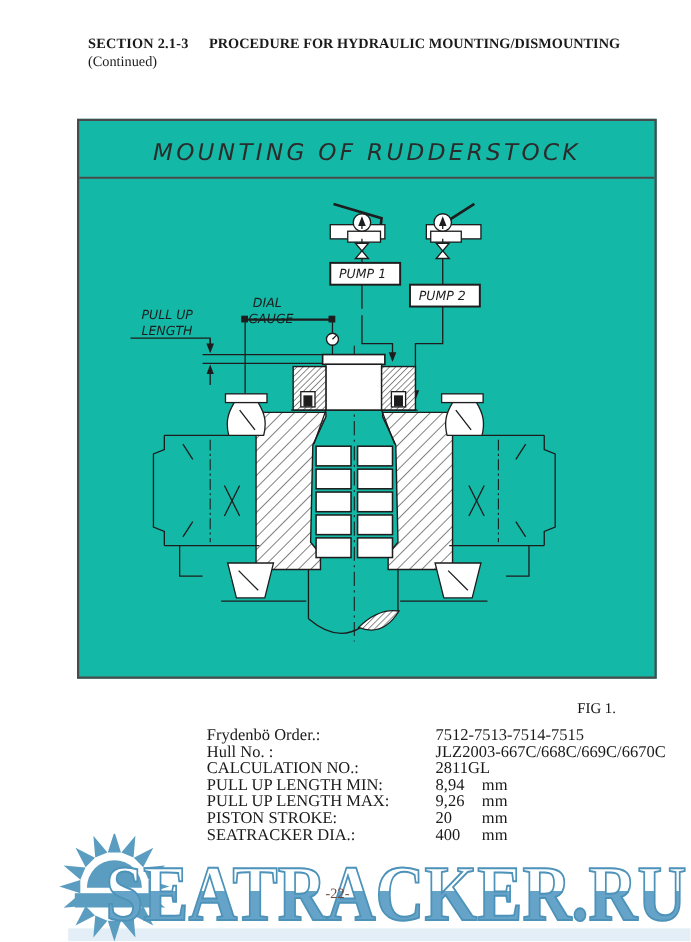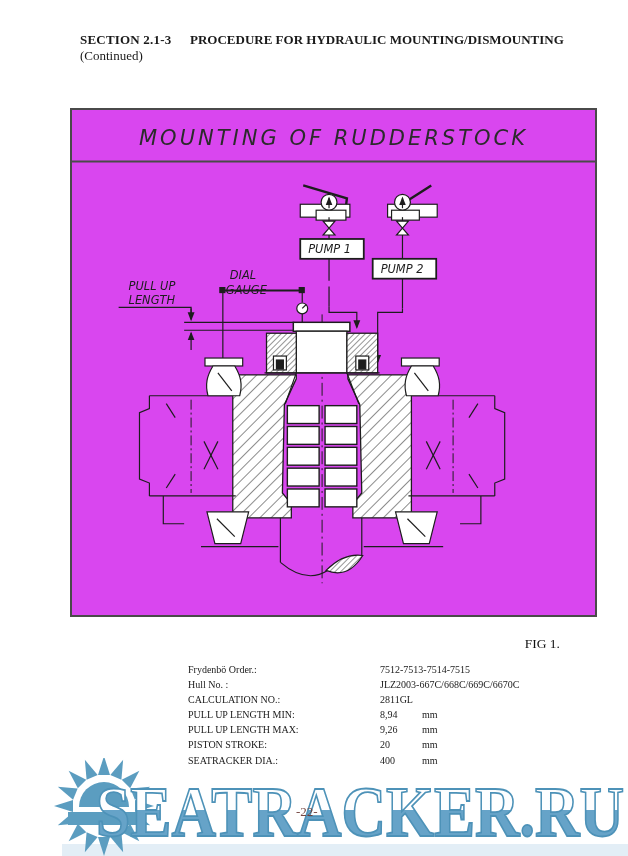--- a/index.html
+++ b/index.html
@@ -6,32 +6,32 @@
   .page{position:relative;width:628px;height:856px;background:#ffffff;overflow:hidden;
         font-family:"Liberation Serif", serif;color:#1a1a1a;}
   
   .hdr-left{position:absolute;left:64px;top:32px;font-size:13px;line-height:16px;margin-left:16px;}
   .hdr-section{font-weight:bold;letter-spacing:.2px;}
   .hdr-cont{font-weight:normal;}
   .hdr-right{position:absolute;left:190px;top:32px;width:400px;font-size:13px;line-height:16.5px;font-weight:bold;}
   .hdr-right span{}
   
   .fig-frame{position:absolute;left:70px;top:108px;width:527px;height:509px;
-             border:2px solid #4a4a4a;box-sizing:border-box;background:#d946ef;}
+             border:2px solid #4a4a4a;box-sizing:border-box;background:#14b8a6;}
   .fig-title{position:absolute;top:16px;left:0;right:0;text-align:center;
              font-family:"DejaVu Sans", sans-serif;font-style:italic;font-size:21px;
              letter-spacing:3px;color:#2b2b2b;white-space:nowrap;}
   .fig-svg{position:absolute;left:0;top:0;width:100%;height:100%;}
   .fig-caption{position:absolute;left:70px;top:636px;width:490px;text-align:right;
                font-size:13.5px;color:#111;}
   
-  .spec{position:absolute;left:188px;top:662px;font-size:10px;line-height:15.1px;}
+  .spec{position:absolute;left:188px;top:662px;font-size:15px;line-height:15.1px;}
   .spec-row{display:flex;}
   .spec-lab{width:192px;}
-  .spec-val{min-width:42px;}
+  .spec-val{min-width:42px;margin-left:16px;}
   .spec-unit{}
   
   .wm-strip{position:absolute;left:62px;top:844px;width:566px;height:12px;background:#e3eef6;z-index:1;}
   .wm-sun{position:absolute;left:30px;top:758px;z-index:3;}
   .wm-text{position:absolute;left:92px;top:770px;z-index:3;}
   .page-num{position:absolute;left:296px;top:804px;width:64px;text-align:left;
             font-size:13px;color:rgba(110,60,55,.95);z-index:4;}
   svg text.lbl{font-family:"DejaVu Sans", sans-serif;font-style:italic;font-size:11.5px;fill:#1d1d1d;}
 </style>
 </head>

